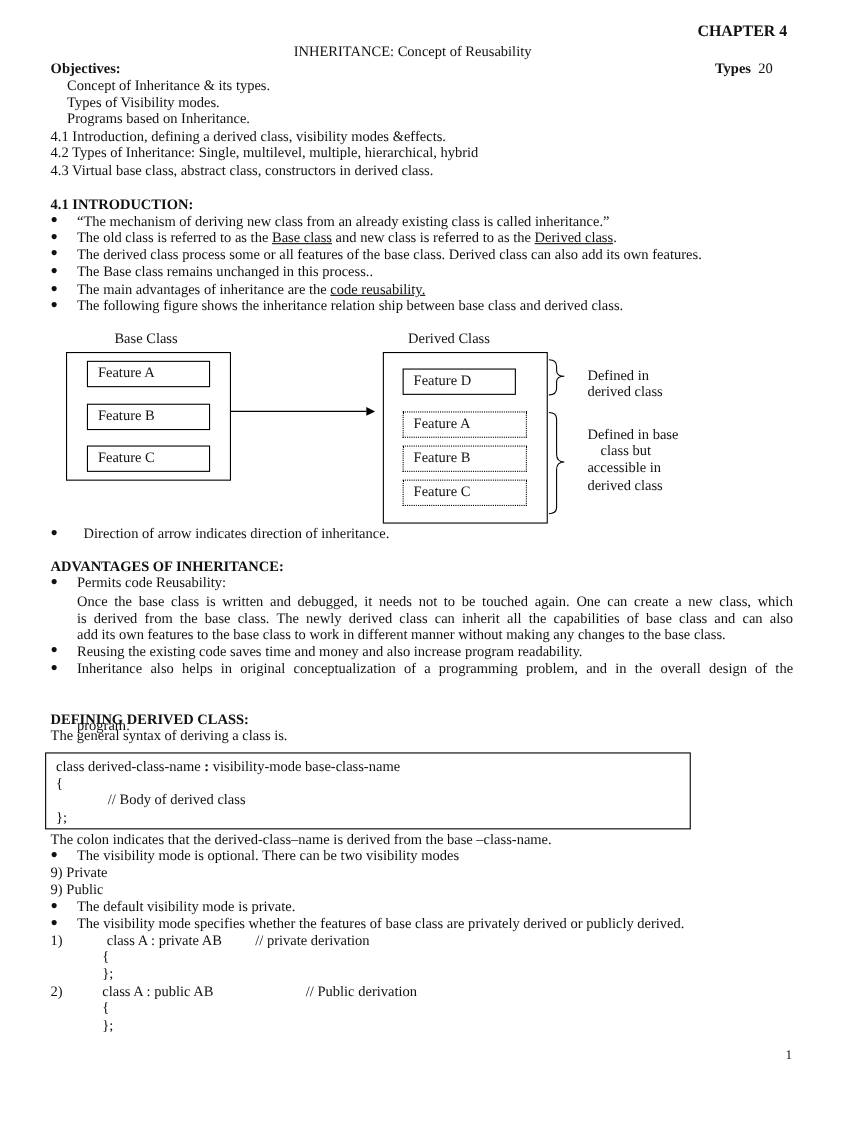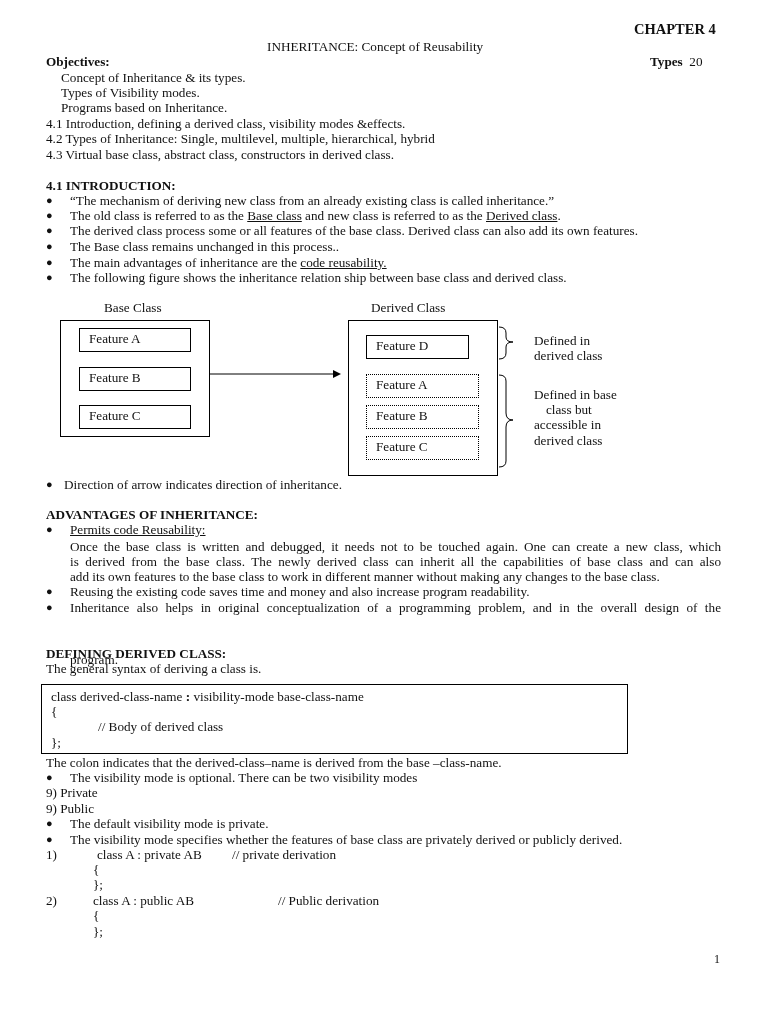--- a/index.html
+++ b/index.html
@@ -84,25 +84,25 @@
 
   <div class="abs" style="left:534px;top:333px;">Defined in</div>
   <div class="abs" style="left:534px;top:348px;">derived class</div>
   <div class="abs" style="left:534px;top:387px;">Defined in base</div>
   <div class="abs" style="left:534px;top:402px;margin-left:12px;">class but</div>
   <div class="abs" style="left:534px;top:417px;">accessible in</div>
   <div class="abs" style="left:534px;top:433px;">derived class</div>
 </div>
 
 <span class="bullet abs" style="top:477px;">●</span>
-<div class="abs" style="left:64px;top:477px;">Direction of arrow indicates direction of inheritance.</div>
+<div class="abs" style="left:76px;top:477px;">Direction of arrow indicates direction of inheritance.</div>
 
 <div class="abs b" style="left:46px;top:507px;">ADVANTAGES OF INHERITANCE:</div>
 <span class="bullet abs" style="top:522px;">●</span>
-<div class="abs" style="left:70px;top:522px;text-decoration:underline;">Permits code Reusability:</div>
+<div class="abs" style="left:70px;top:522px;">Permits code Reusability:</div>
 <div class="abs just" style="left:70px;top:539px;">Once the base class is written and debugged, it needs not to be touched again.  One can create a new class, which</div>
 <div class="abs just" style="left:70px;top:554px;">is derived from the base class. The newly derived class can inherit all the capabilities of base class and can also</div>
 <div class="abs" style="left:70px;top:569px;">add its own features to the base class to work in different manner without making any changes to the base class.</div>
 <span class="bullet abs" style="top:584px;">●</span>
 <div class="abs" style="left:70px;top:584px;">Reusing the existing code saves time and money and also increase program readability.</div>
 <span class="bullet abs" style="top:600px;">●</span>
 <div class="abs just" style="left:70px;top:600px;">Inheritance also helps in original conceptualization of a programming problem, and in the overall design of the</div>
 <div class="abs" style="left:70px;top:615px;margin-top:37px;">program.</div>
 
 <div class="abs b" style="left:46px;top:646px;">DEFINING DERIVED CLASS:</div>

